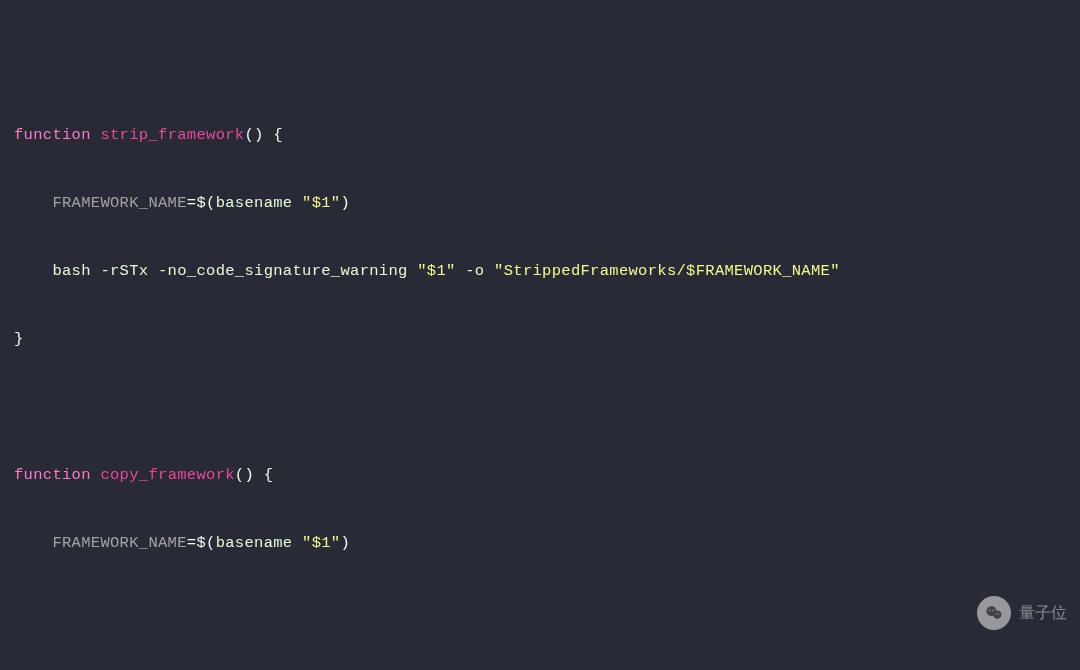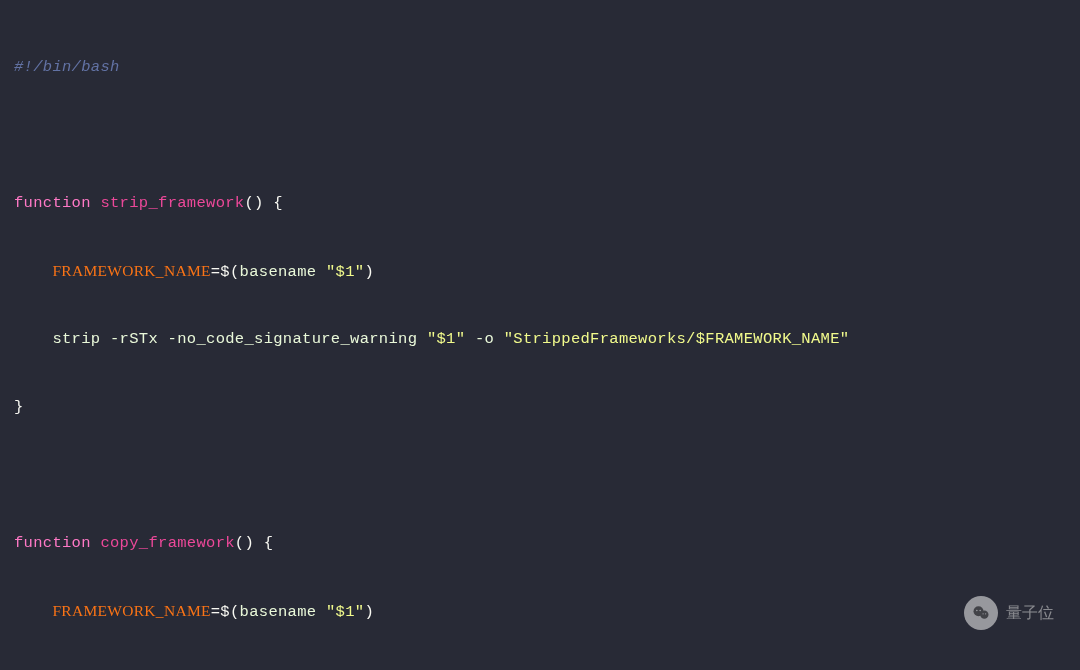--- a/index.html
+++ b/index.html
@@ -18,26 +18,26 @@
     padding: 16px 14px 14px 14px;
     color: #f8f8f2;
     white-space: pre;
   }
   .line { display: block; height: 34px; }
   .tk-comment { color: #6272a4; font-style: italic; }
   .tk-keyword { color: #ff79c6; margin-top: 8px; }
   .tk-funcname { color: #ec4899; }
   .tk-default  { color: #f8f8f2; }
   .tk-string   { color: #f1fa8c; }
-  .tk-var      { color: #f97316; font-family: Liberation Serif, serif; }
+  .tk-var      { color: #a3a3a3; }
   .tk-cmd      { color: #e9f8d9; text-align: right; }
 
   .watermark {
     position: absolute;
-    right: 26px;
+    right: 13px;
     bottom: 40px;
     display: flex;
     align-items: center;
     gap: 8px;
     opacity: 0.58;
     pointer-events: none;
   }
   .watermark .logo {
     width: 34px; height: 34px;
     border-radius: 50%;
@@ -50,25 +50,24 @@
     color: #cfcfcf;
     font-family: sans-serif;
     font-size: 16px;
     white-space: nowrap;
   }
 </style>
 </head>
 <body>
 
 <div class="editor">
-<span class="line"><span class="tk-comment">#!/bin/bash</span></span>
 <span class="line"> </span>
 <span class="line"><span class="tk-keyword">function</span><span class="tk-default"> </span><span class="tk-funcname">strip_framework</span><span class="tk-default">() {</span></span>
 <span class="line"><span class="tk-default">    </span><span class="tk-var">FRAMEWORK_NAME</span><span class="tk-default">=$(</span><span class="tk-cmd">basename </span><span class="tk-string">"$1"</span><span class="tk-default">)</span></span>
-<span class="line"><span class="tk-default">    </span><span class="tk-cmd">strip -rSTx -no_code_signature_warning </span><span class="tk-string">"$1"</span><span class="tk-cmd"> -o </span><span class="tk-string">"StrippedFrameworks/$FRAMEWORK_NAME"</span></span>
+<span class="line"><span class="tk-default">    </span><span class="tk-cmd">bash -rSTx -no_code_signature_warning </span><span class="tk-string">"$1"</span><span class="tk-cmd"> -o </span><span class="tk-string">"StrippedFrameworks/$FRAMEWORK_NAME"</span></span>
 <span class="line"><span class="tk-default">}</span></span>
 <span class="line"> </span>
 <span class="line"><span class="tk-keyword">function</span><span class="tk-default"> </span><span class="tk-funcname">copy_framework</span><span class="tk-default">() {</span></span>
 <span class="line"><span class="tk-default">    </span><span class="tk-var">FRAMEWORK_NAME</span><span class="tk-default">=$(</span><span class="tk-cmd">basename </span><span class="tk-string">"$1"</span><span class="tk-default">)</span></span>
 <span class="line"></span>
 
 
 
 
 

